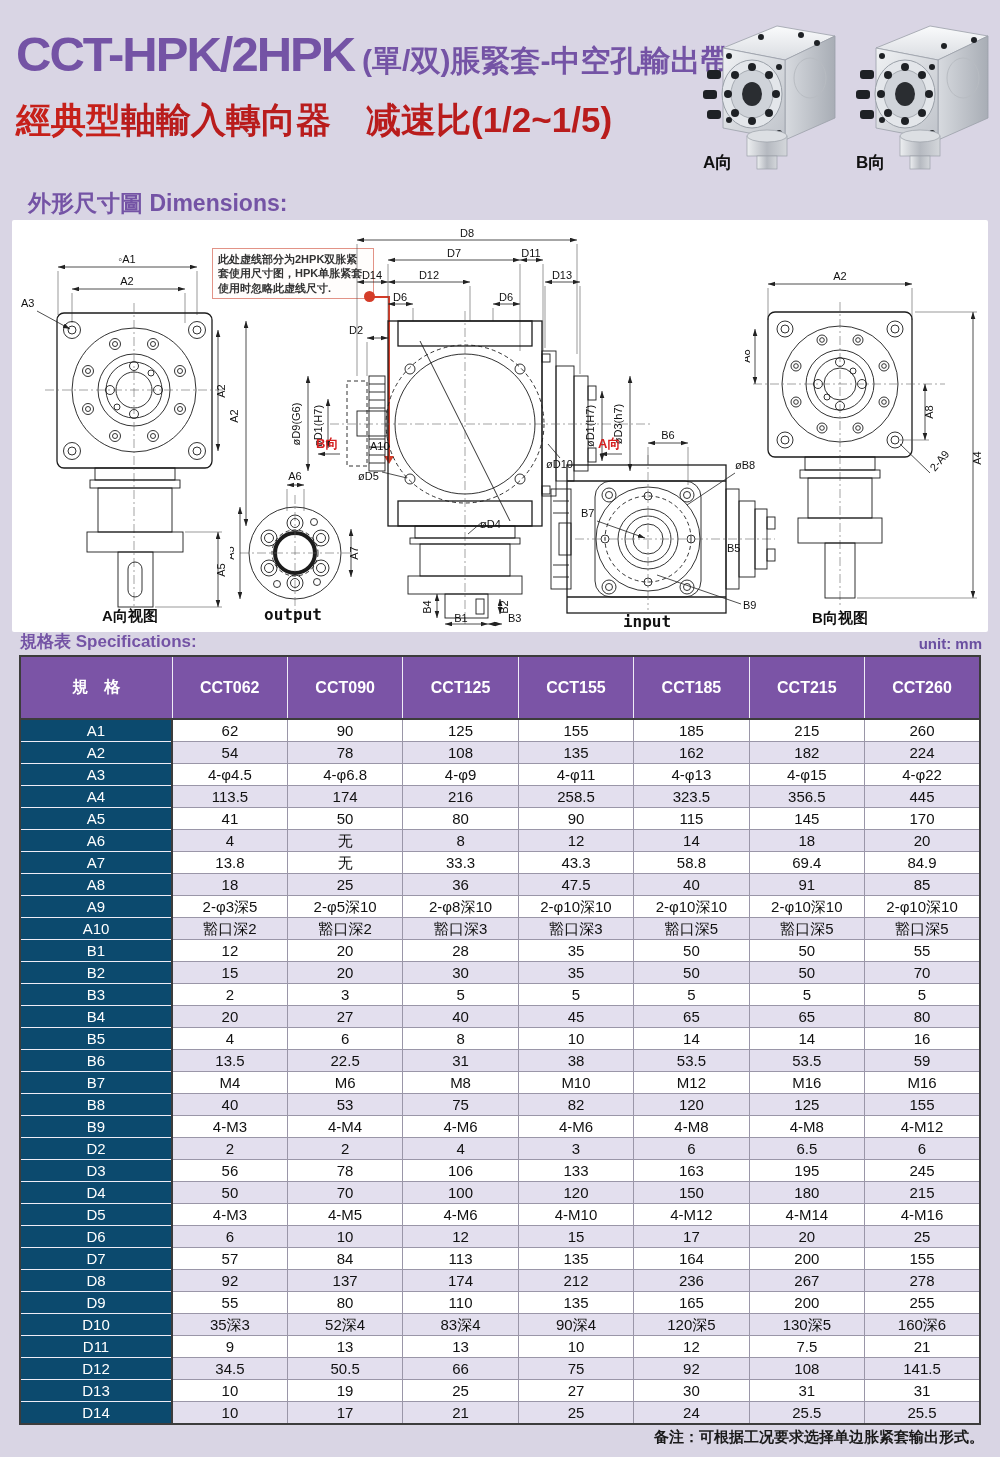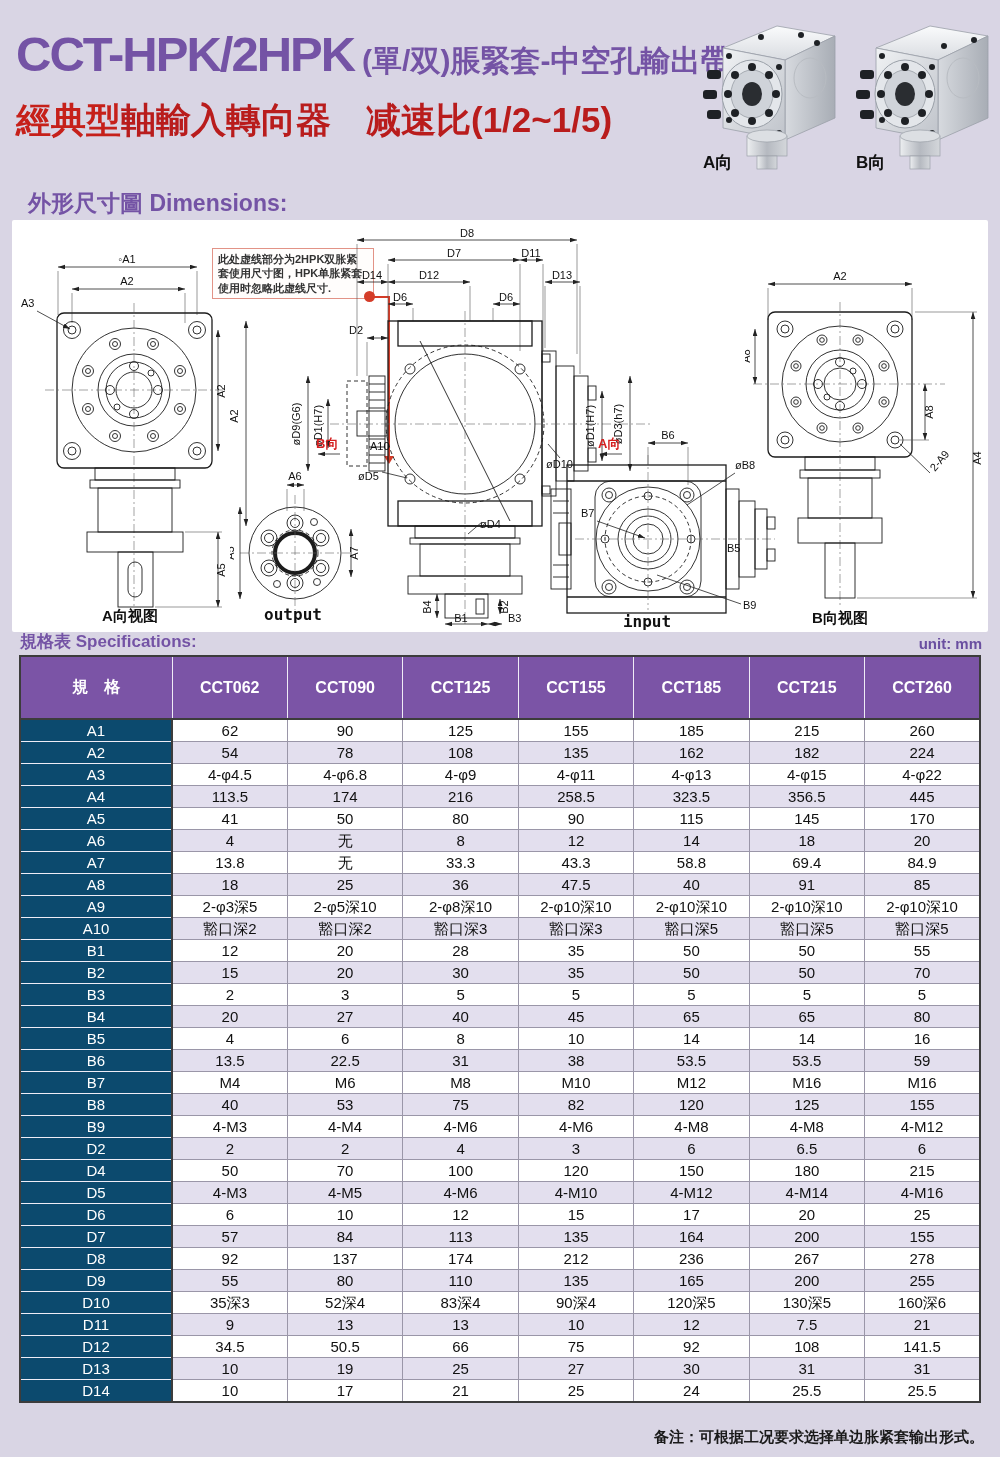--- a/index.html
+++ b/index.html
@@ -751,20 +751,30 @@
         <td class="rowlabel">D2</td>
         <td>2</td>
         <td>2</td>
         <td>4</td>
         <td>3</td>
         <td>6</td>
         <td>6.5</td>
         <td>6</td>
       </tr>
       <tr>
+        <td class="rowlabel">D3</td>
+        <td>56</td>
+        <td>78</td>
+        <td>106</td>
+        <td>133</td>
+        <td>163</td>
+        <td>195</td>
+        <td>245</td>
+      </tr>
+      <tr>
         <td class="rowlabel">D4</td>
         <td>50</td>
         <td>70</td>
         <td>100</td>
         <td>120</td>
         <td>150</td>
         <td>180</td>
         <td>215</td>
       </tr>
       <tr>

